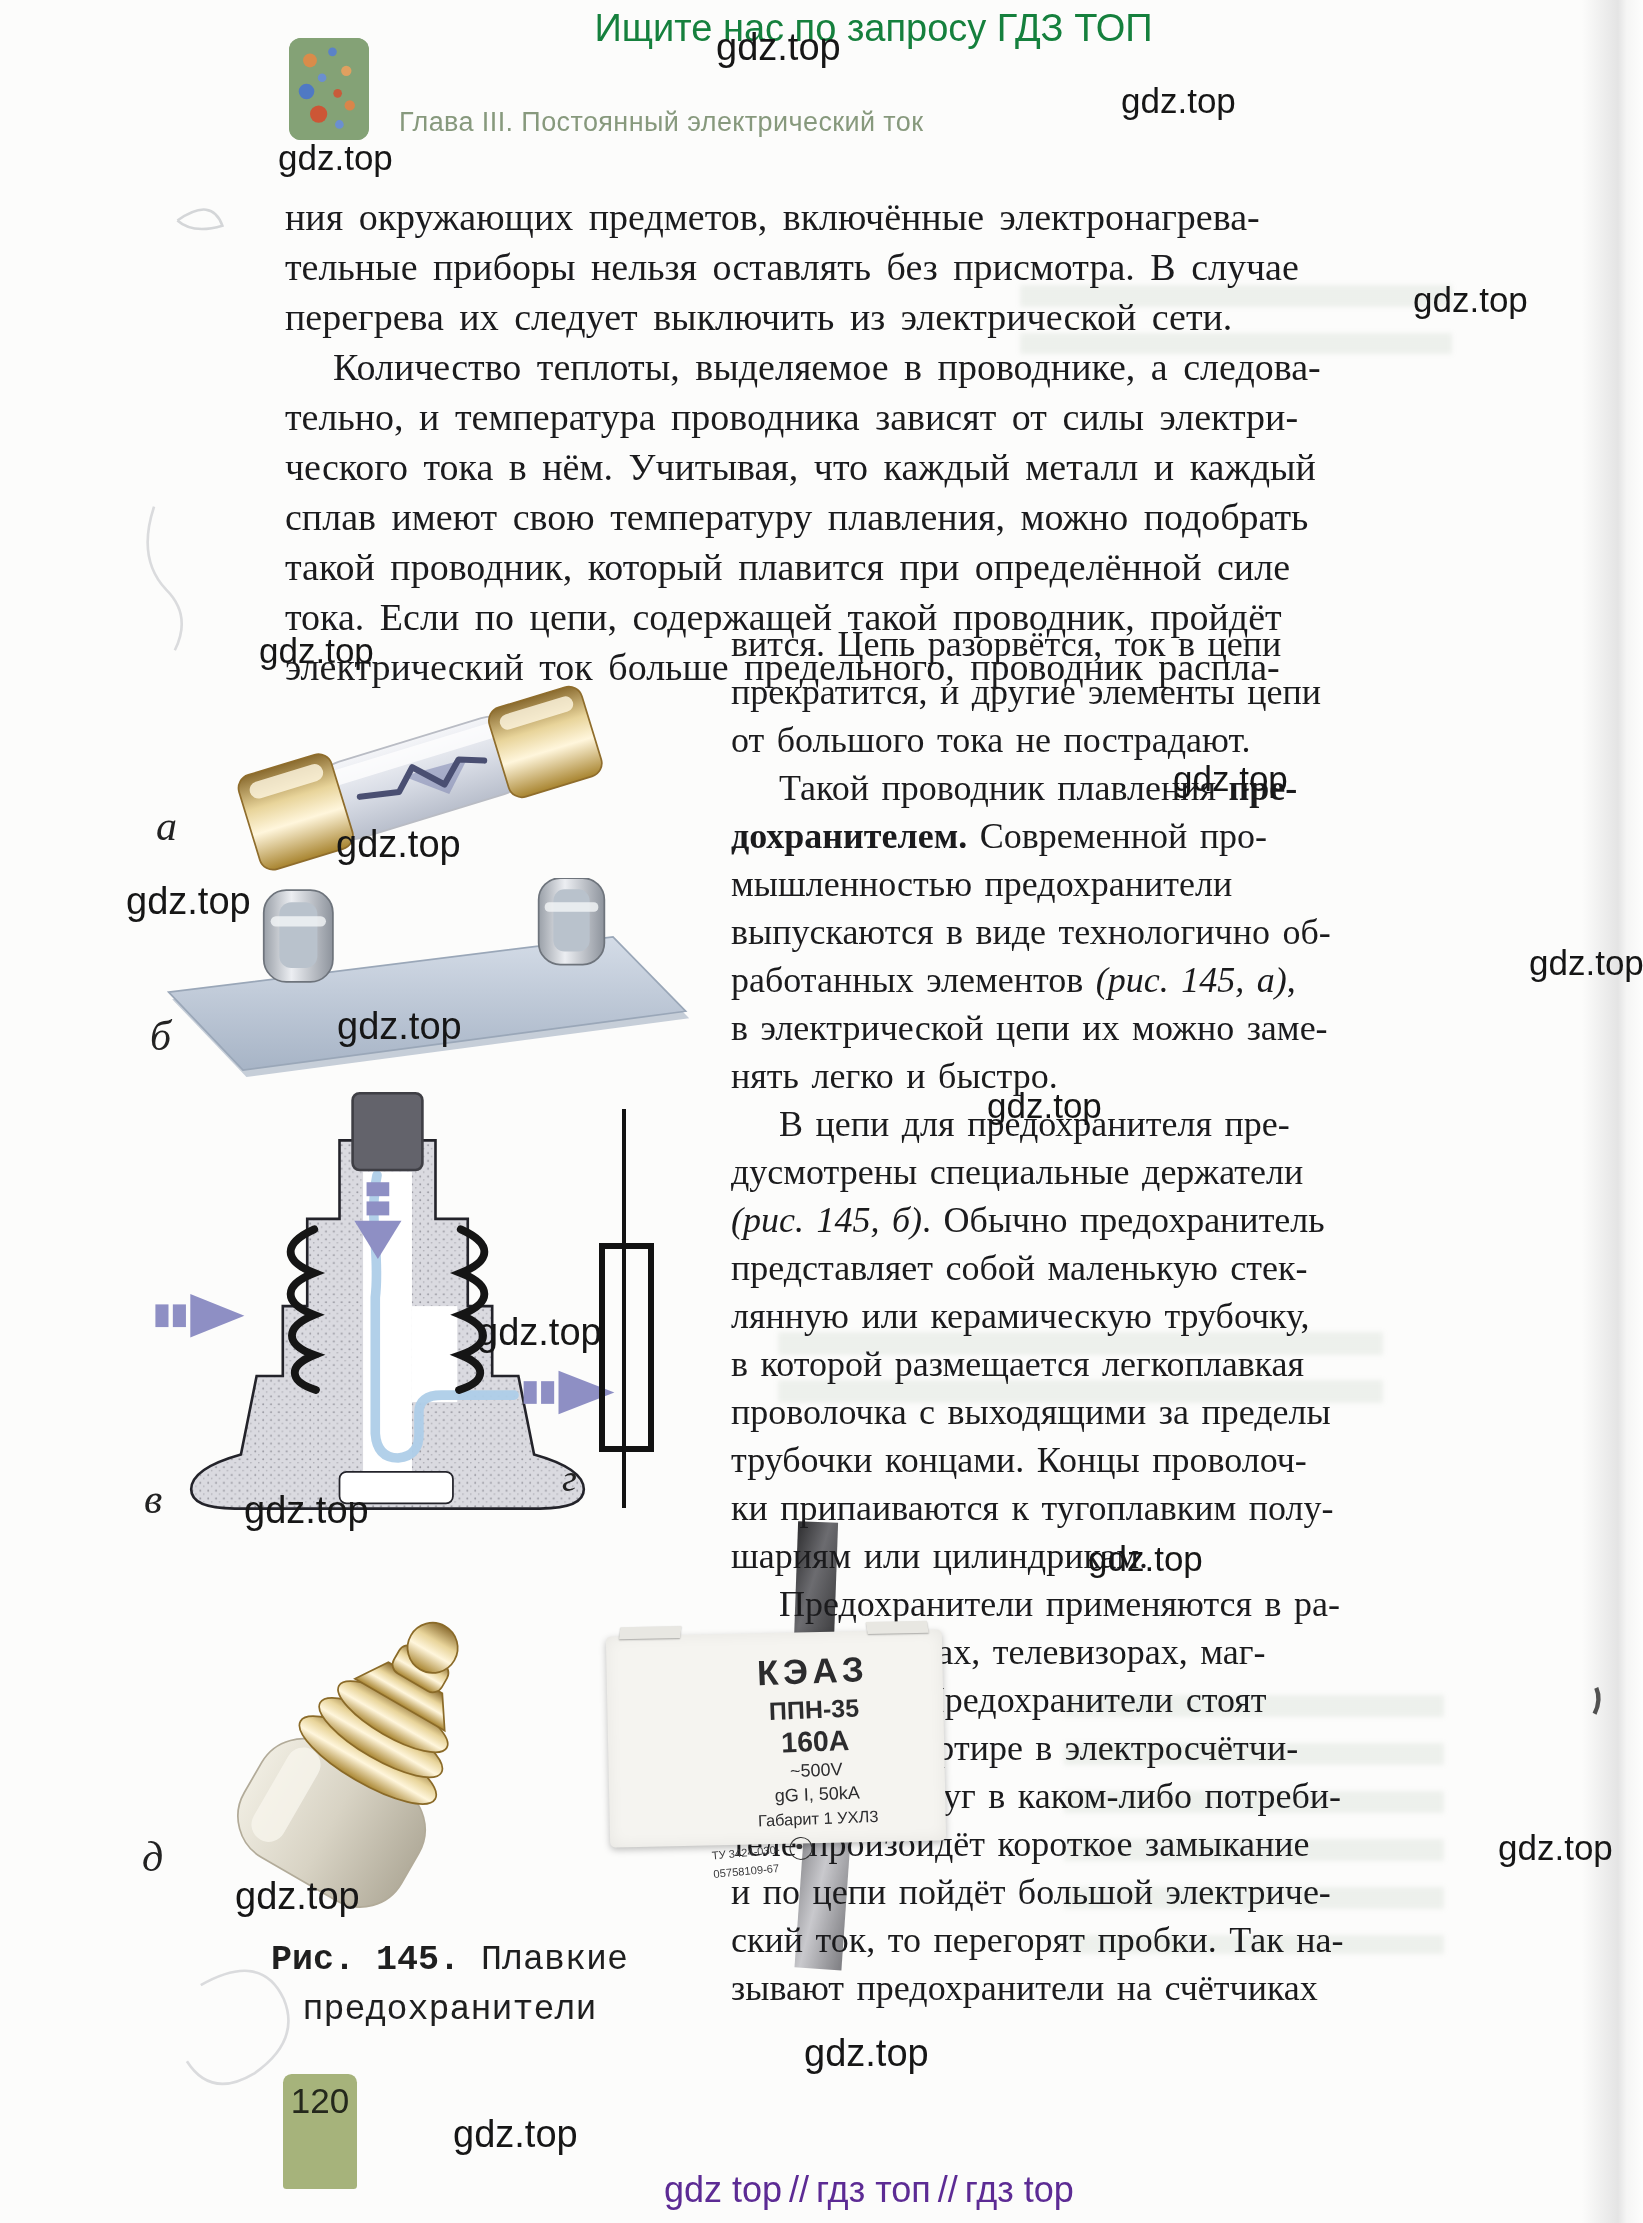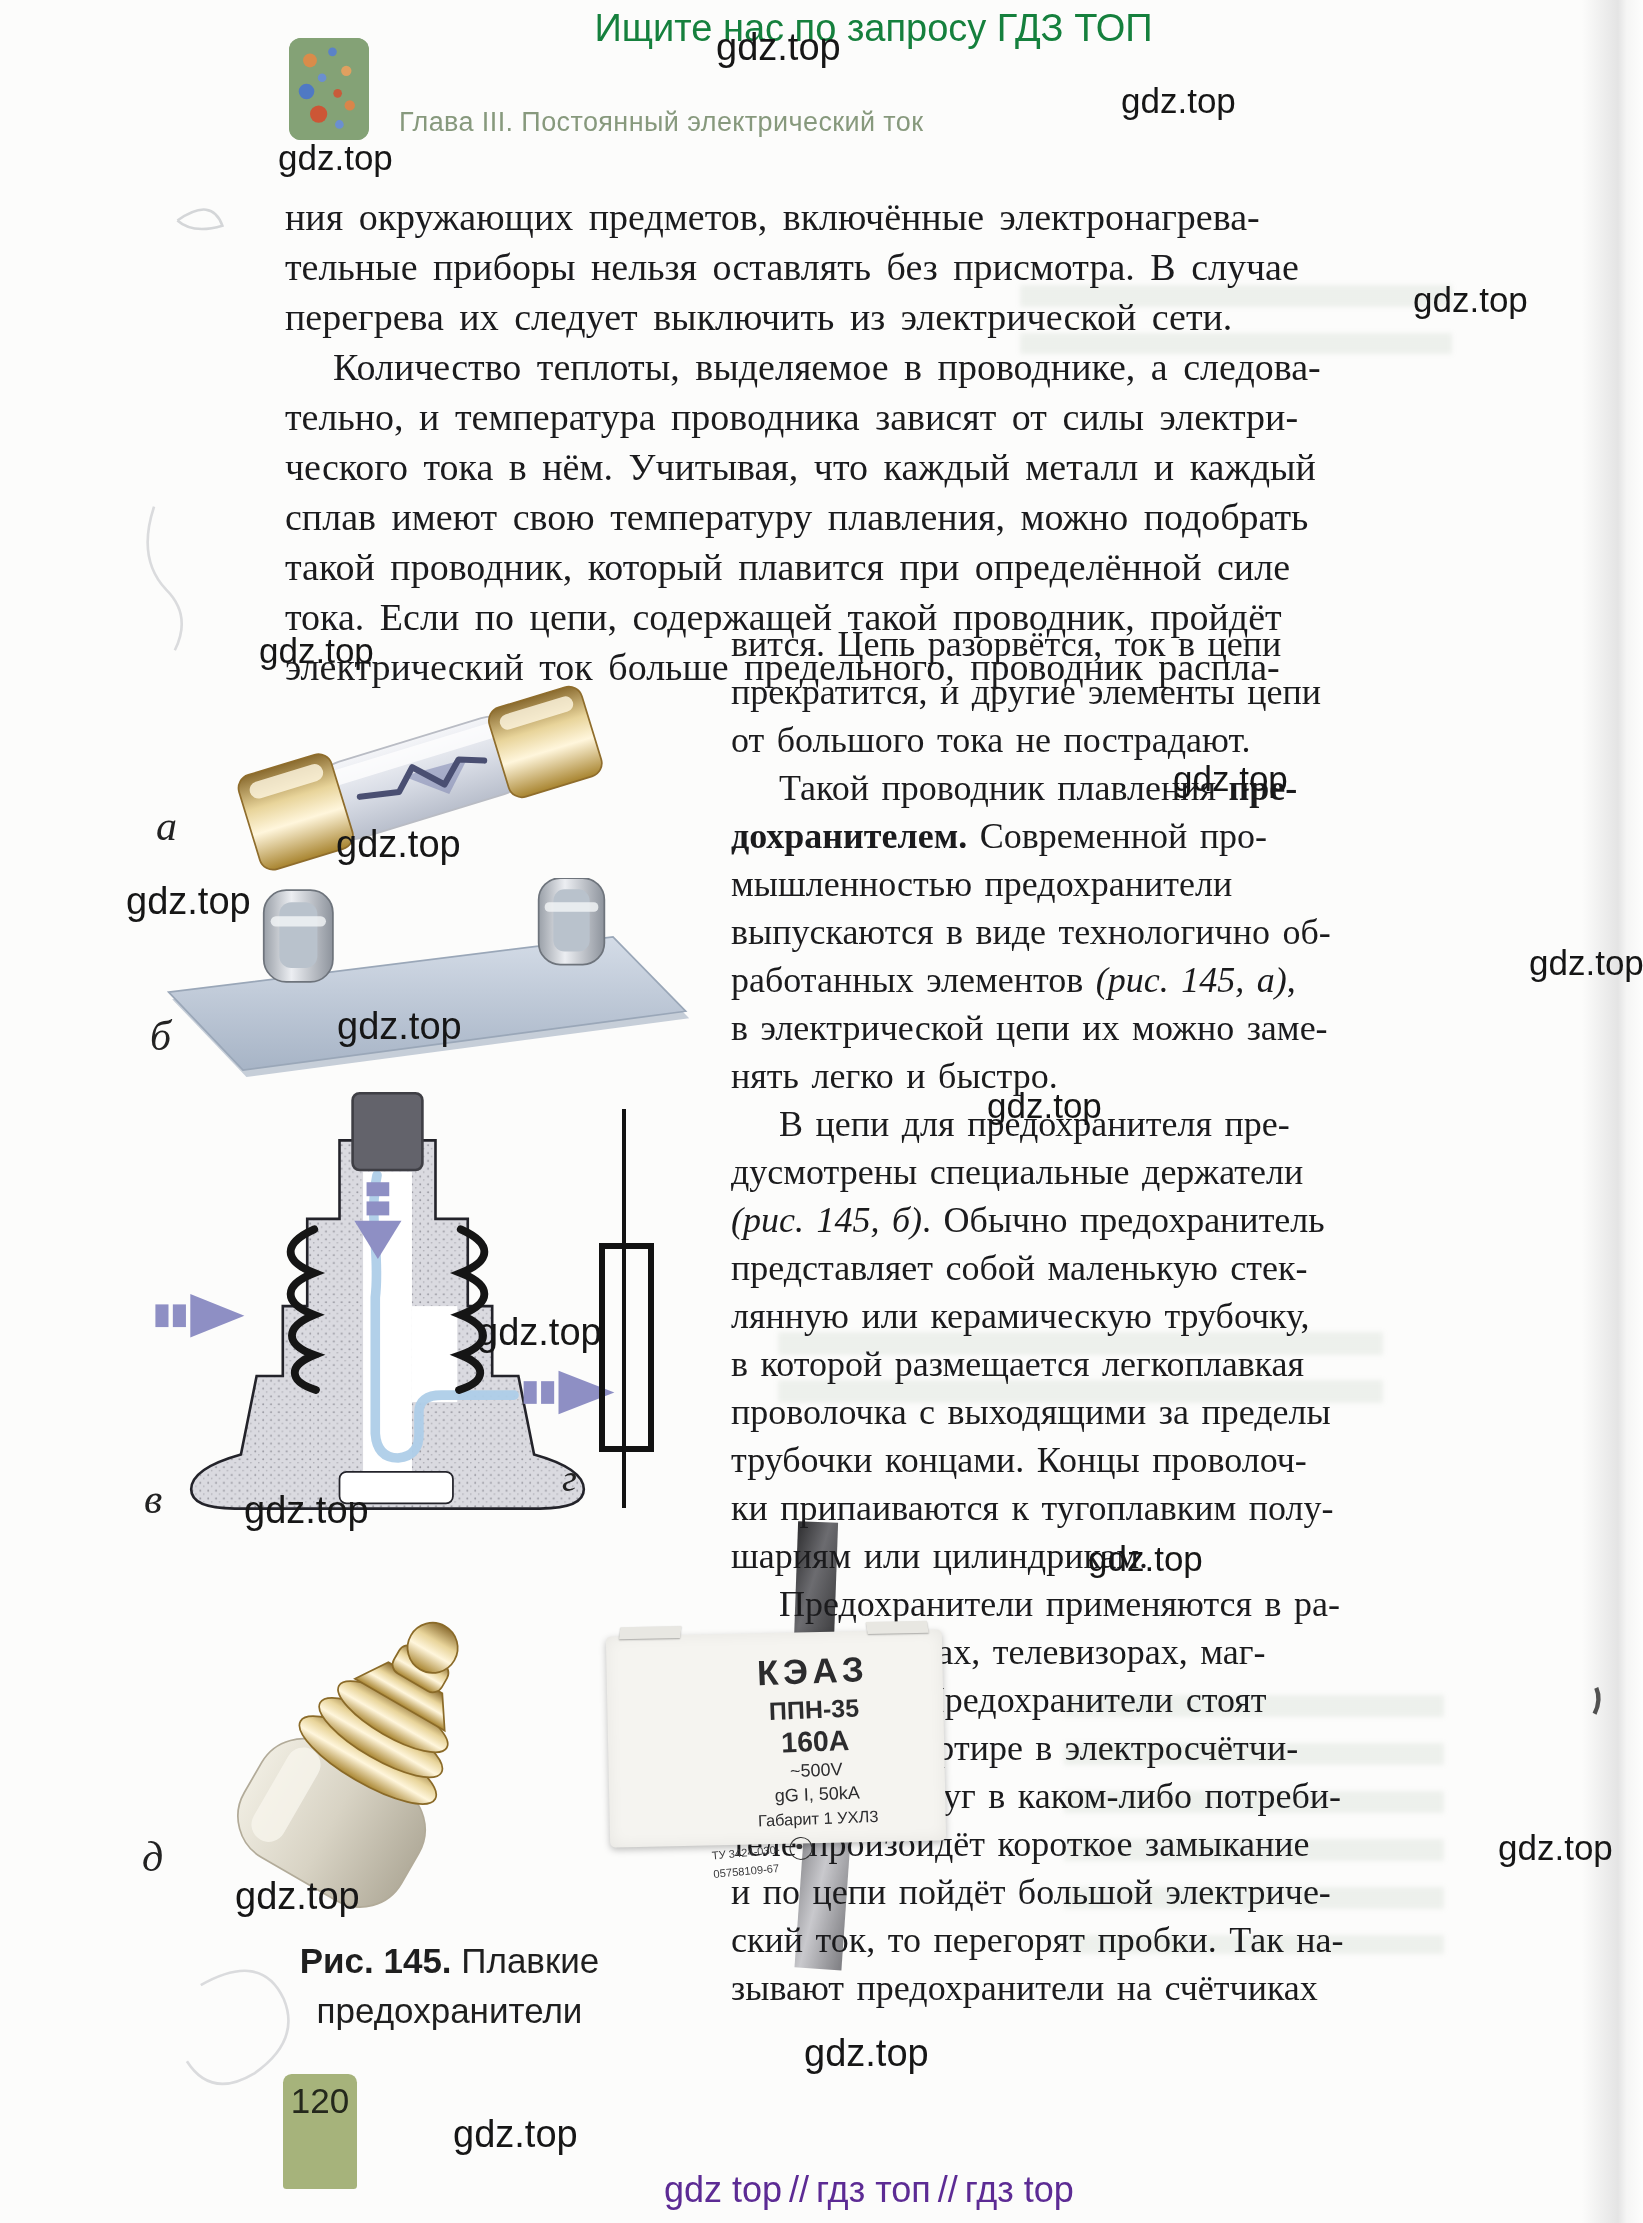--- a/index.html
+++ b/index.html
@@ -53,21 +53,21 @@
   .kz-class{font-size:18px;margin-top:3.5px;}
   .kz-size{font-size:16.4px;margin-top:3.5px;}
   .kz-tu{font-size:11.2px;text-align:left;margin:7px 0 0 5.2px;color:#3a3a3c;transform:rotate(-3deg);
          line-height:13px;}
   .kz-logo{display:inline-block;width:21px;height:21px;border:1.7px solid #333;border-radius:50%;
            margin-left:10.4px;vertical-align:middle;position:relative;}
   .kz-logo::before{content:"";position:absolute;left:6px;top:6px;width:5.2px;height:5.2px;
            border-radius:50%;background:#333;}
   
   .caption{position:absolute;left:216px;top:1939px;width:467px;text-align:center;z-index:3;
-           font-family:Liberation Sans, sans-serif;font-size:35px;color:#1f1f1f;line-height:43px;}
+           font-family:Liberation Mono, monospace;font-size:35px;color:#1f1f1f;line-height:43px;}
   .caption .cap2{margin-top:7px;}
   .pagenum{position:absolute;left:283px;top:2074px;width:74px;height:115px;background:#a6b37b;
            border-radius:8.6px 8.6px 3.5px 3.5px;text-align:center;z-index:2;}
   .pagenum span{display:inline-block;margin-top:7px;font-family:"Liberation Sans",sans-serif;
            font-size:35px;color:#24281c;}
   .footer{position:absolute;left:664px;top:2169px;display:flex;gap:7px;z-index:7;
           font-family:"Liberation Sans",sans-serif;font-size:36px;color:#5c2b94;}
   .footer a{color:#5c2b94;text-decoration:none;cursor:pointer;}
   
   .page-edge{position:absolute;top:0;right:0;width:62px;height:100%;z-index:6;pointer-events:none;

